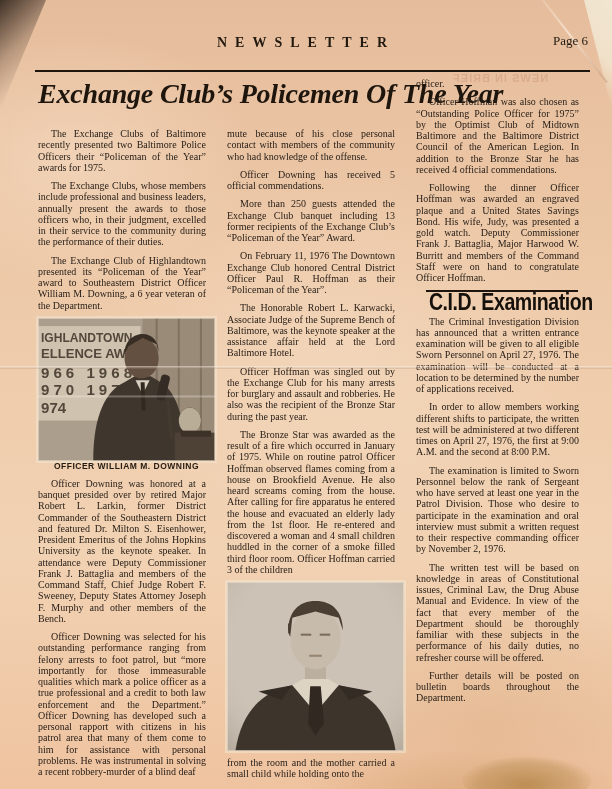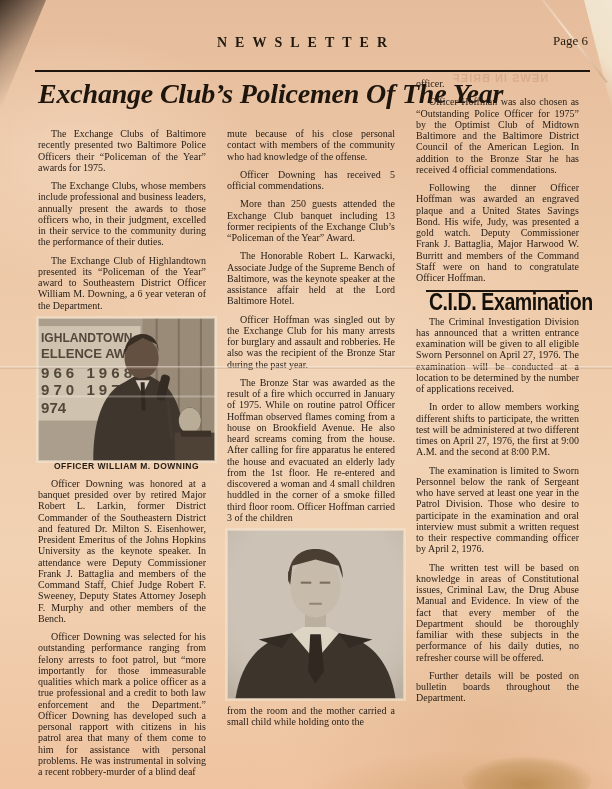--- a/index.html
+++ b/index.html
@@ -168,20 +168,21 @@
           </figure>
 
           <p>Officer Downing was honored at a banquet presided over by retired Major Robert L. Larkin, former District Commander of the Southeastern District and featured Dr. Milton S. Eisenhower, President Emeritus of the Johns Hopkins University as the keynote speaker. In attendance were Deputy Commissioner Frank J. Battaglia and members of the Command Staff, Chief Judge Robert F. Sweeney, Deputy States Attorney Joseph F. Murphy and other members of the Bench.</p>
           <p>Officer Downing was selected for his outstanding performance ranging from felony arrests to foot patrol, but “more importantly for those immeasurable qualities which mark a police officer as a true professional and a credit to both law enforcement and the Department.” Officer Downing has developed such a personal rapport with citizens in his patrol area that many of them come to him for assistance with personal problems. He was instrumental in solving a recent robbery-murder of a blind deaf</p>
         </div>
 
         <div class="col col2">
           <p class="no-indent">mute because of his close personal contact with members of the community who had knowledge of the offense.</p>
           <p>Officer Downing has received 5 official commendations.</p>
           <p>More than 250 guests attended the Exchange Club banquet including 13 former recipients of the Exchange Club’s “Policeman of the Year” Award.</p>
+          <p>On February 11, 1976 The Downtown Exchange Club honored Central District Officer Paul R. Hoffman as their “Policeman of the Year”.</p>
           <p>The Honorable Robert L. Karwacki, Associate Judge of the Supreme Bench of Baltimore, was the keynote speaker at the assistance affair held at the Lord Baltimore Hotel.</p>
           <p>Officer Hoffman was singled out by the Exchange Club for his many arrests for burglary and assault and robberies. He also was the recipient of the Bronze Star during the past year.</p>
           <p>The Bronze Star was awarded as the result of a fire which occurred in January of 1975. While on routine patrol Officer Hoffman observed flames coming from a house on Brookfield Avenue. He also heard screams coming from the house. After calling for fire apparatus he entered the house and evacuated an elderly lady from the 1st floor. He re-entered and discovered a woman and 4 small children huddled in the corner of a smoke filled third floor room. Officer Hoffman carried 3 of the children</p>
 
           <figure>
             <svg class="photo" viewBox="0 0 168 160">
               <rect x="0" y="0" width="168" height="160" fill="#c9c2b8"></rect>
               <rect x="0" y="0" width="168" height="160" fill="url(#vign)" opacity="0.5"></rect>
               <defs>
                 <radialGradient id="vign" cx="50%" cy="40%" r="75%">
@@ -215,21 +216,21 @@
     <div class="col col3">
       <p class="no-indent">officer.</p>
       <p>Officer Hoffman was also chosen as “Outstanding Police Officer for 1975” by the Optimist Club of Midtown Baltimore and the Baltimore District Council of the American Legion. In addition to the Bronze Star he has received 4 official commendations.</p>
       <p>Following the dinner Officer Hoffman was awarded an engraved plaque and a United States Savings Bond. His wife, Judy, was presented a gold watch. Deputy Commissioner Frank J. Battaglia, Major Harwood W. Burritt and members of the Command Staff were on hand to congratulate Officer Hoffman.</p>
 
       <section>
         <div class="cid-rule"></div>
         <h2 class="cid-title">C.I.D. Examination</h2>
         <p>The Criminal Investigation Division has announced that a written entrance examination will be given to all eligible Sworn Personnel on April 27, 1976. The examination will be conducted at a location to be determined by the number of applications received.</p>
         <p>In order to allow members working different shifts to participate, the written test will be administered at two different times on April 27, 1976, the first at 9:00 A.M. and the second at 8:00 P.M.</p>
-        <p>The examination is limited to Sworn Personnel below the rank of Sergeant who have served at least one year in the Patrol Division. Those who desire to participate in the examination and oral interview must submit a written request to their respective commanding officer by April 2, 1976.</p>
+        <p>The examination is limited to Sworn Personnel below the rank of Sergeant who have served at least one year in the Patrol Division. Those who desire to participate in the examination and oral interview must submit a written request to their respective commanding officer by November 2, 1976.</p>
         <p>The written test will be based on knowledge in areas of Constitutional issues, Criminal Law, the Drug Abuse Manual and Evidence. In view of the fact that every member of the Department should be thoroughly familiar with these subjects in the performance of his daily duties, no refresher course will be offered.</p>
         <p>Further details will be posted on bulletin boards throughout the Department.</p>
       </section>
     </div>
   </div>
 
   <div class="crease-h"></div>
   <div class="stain-2"></div>
   <div class="stain-1"></div>
 </div>

